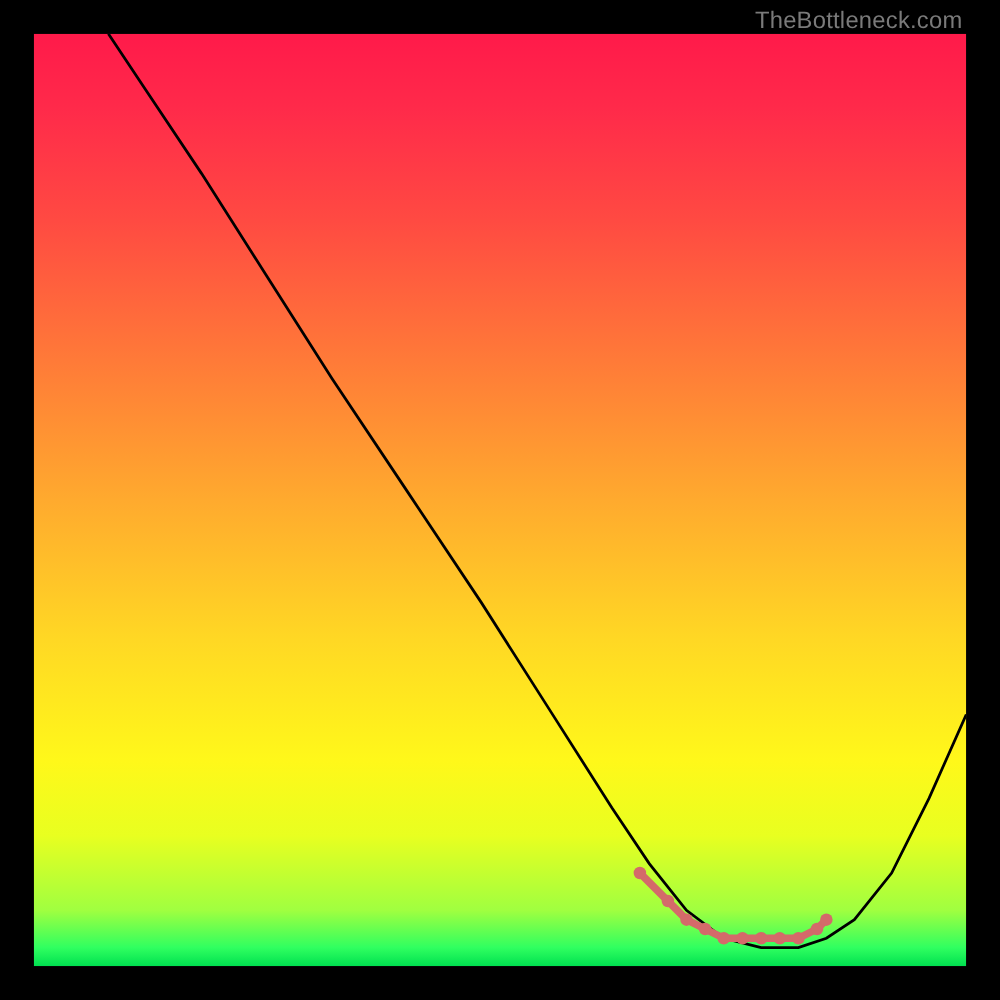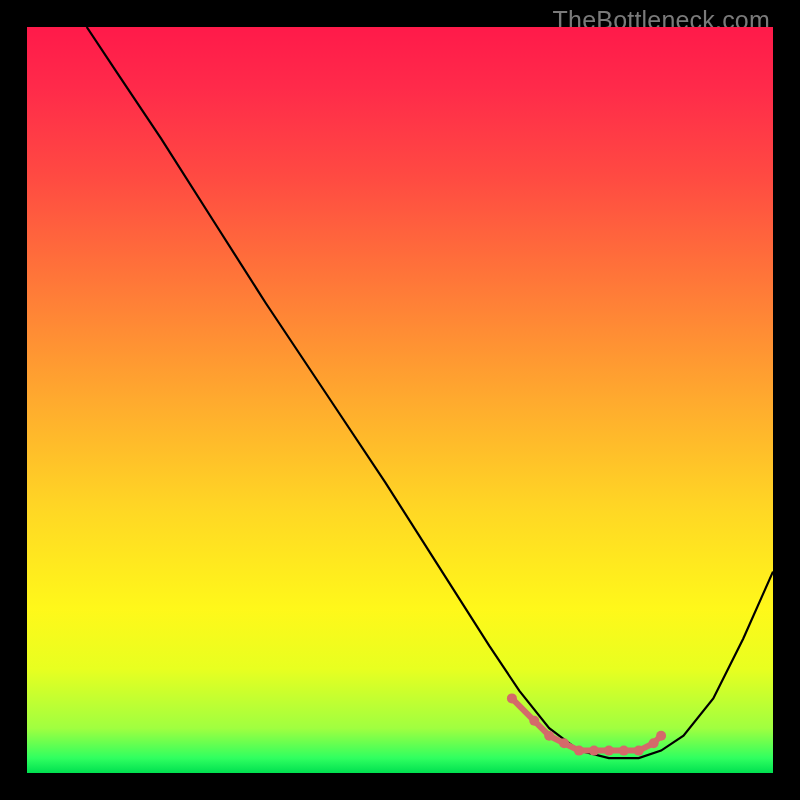--- a/index.html
+++ b/index.html
@@ -42,21 +42,21 @@
       #a0ff40 94%,
       #30ff60 98%,
       #00e050 100%
     );
   }
   .watermark {
     position: absolute;
     top: 6px;
     right: 30px;
     color: #7a7a7a;
-    font-size: 25px;
+    font-size: 19px;
     font-weight: 500;
     letter-spacing: 0.2px;
   }
   .curve-svg {
     position: absolute;
     left: 0;
     top: 0;
     width: 100%;
     height: 100%;
   }

